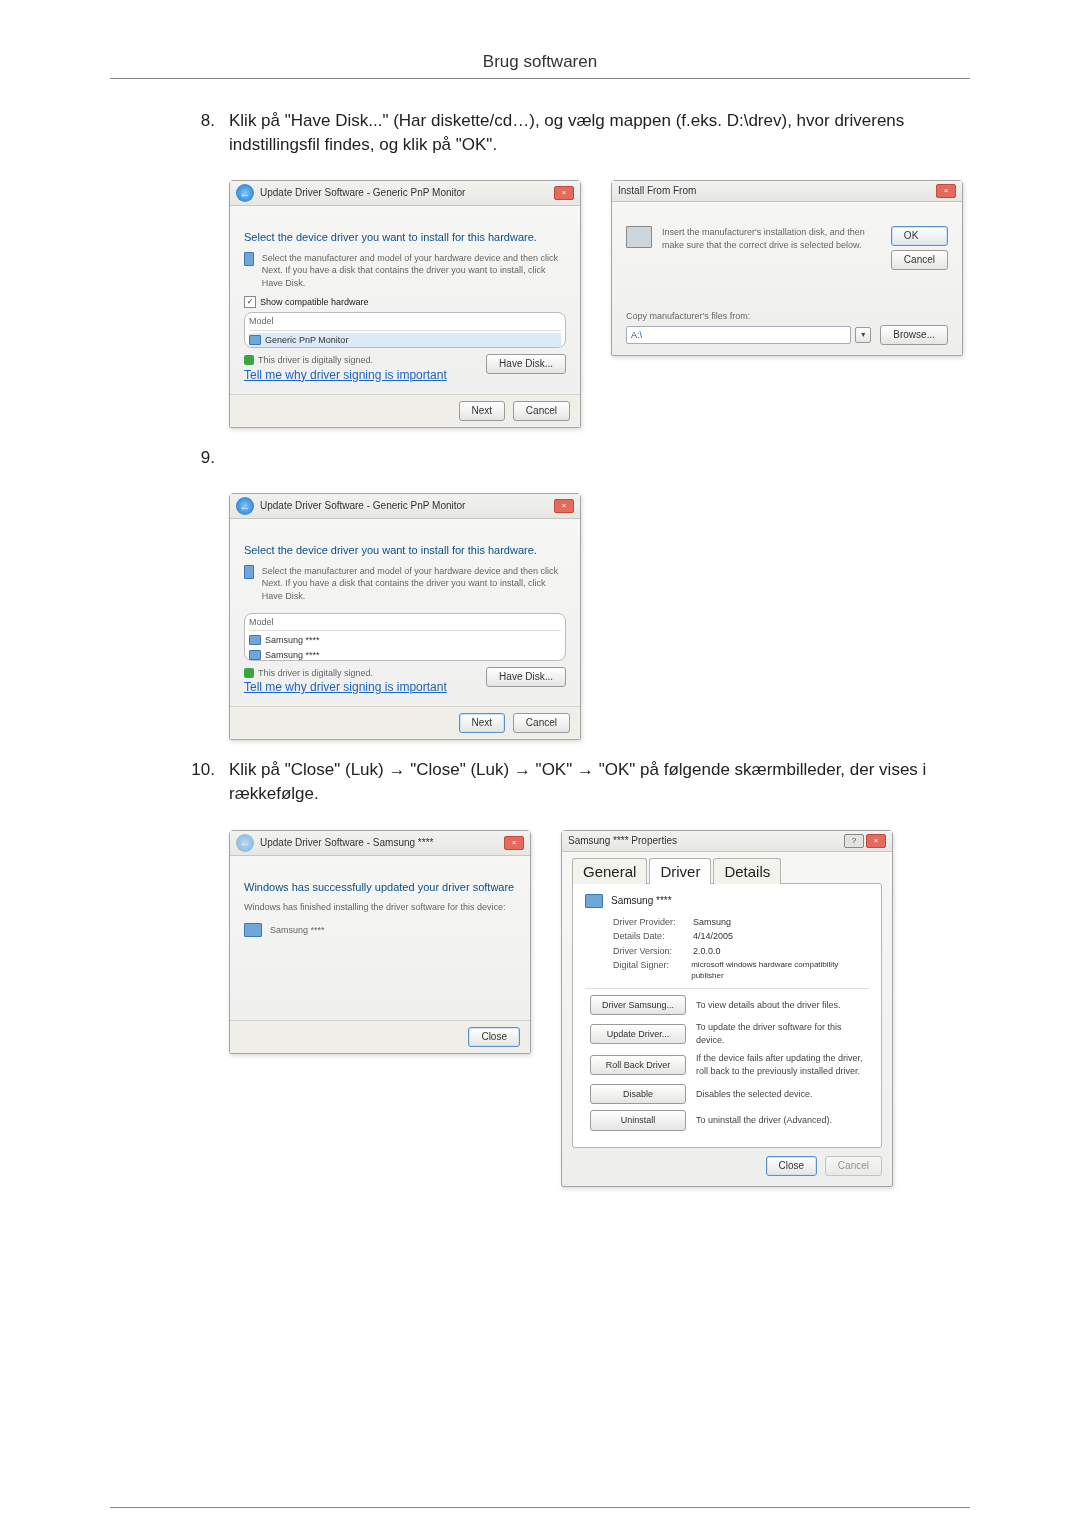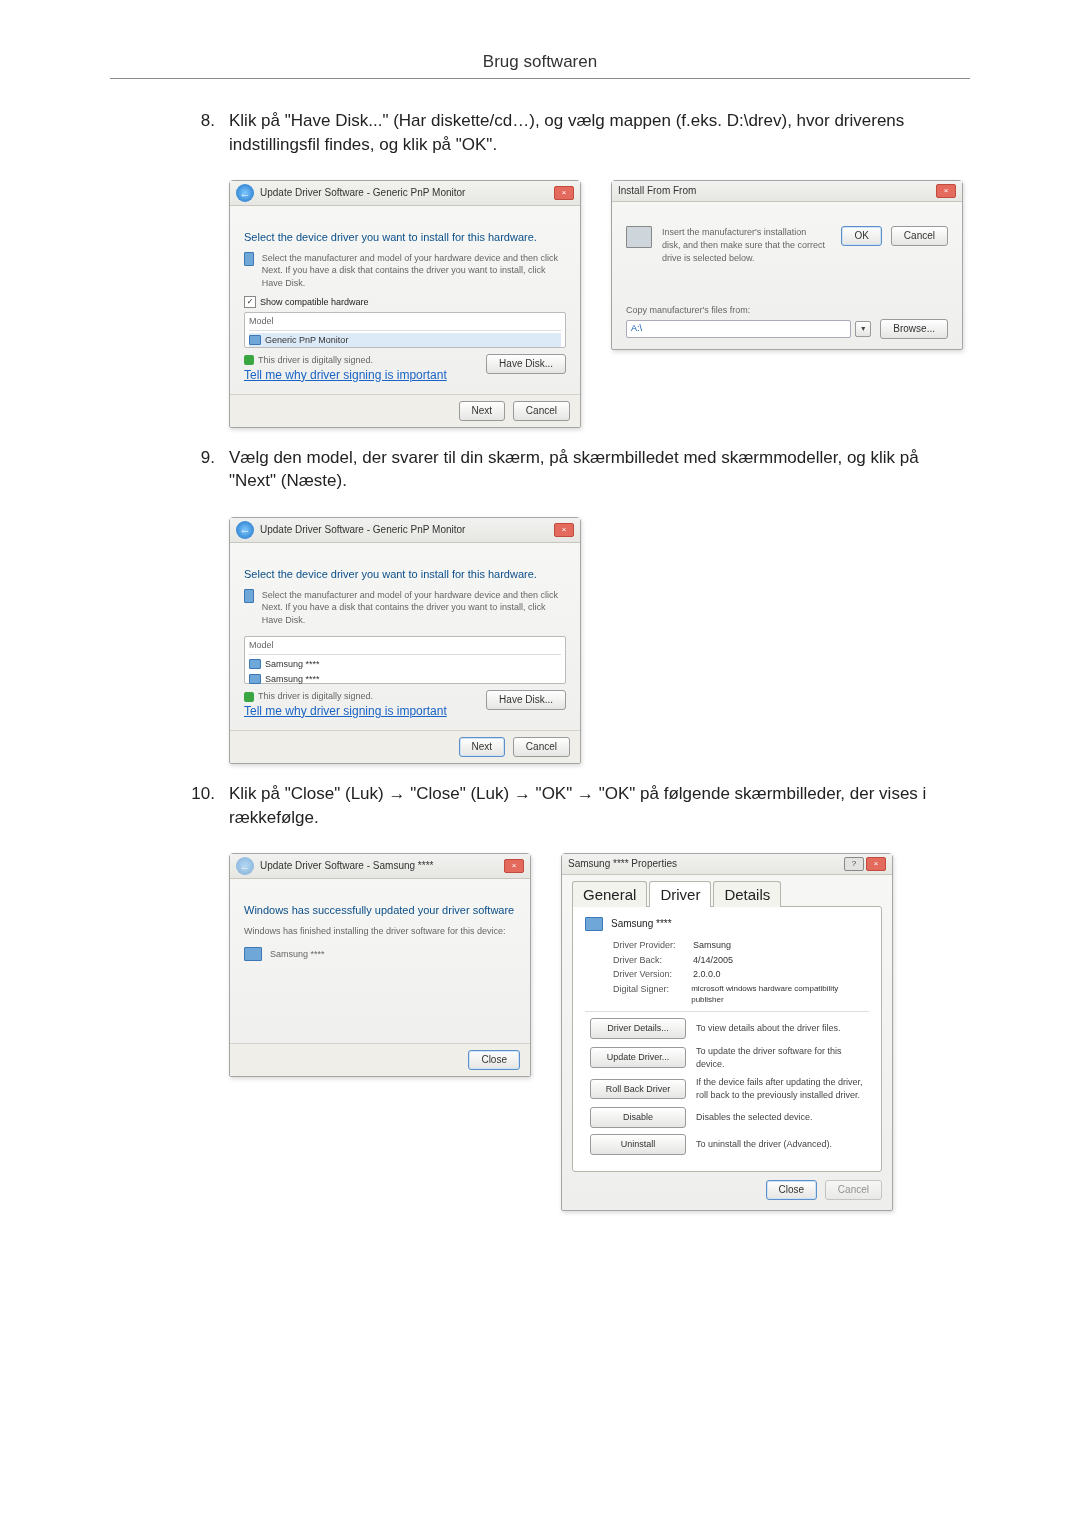--- a/index.html
+++ b/index.html
@@ -79,21 +79,21 @@
       width: 18px; height: 12px; border:1px solid #888; background:#e2e2e0; border-radius:2px; font-size:8px; text-align:center; line-height:11px; color:#444;
     }
     .wbtn.close { background:#e56a5e; color:#fff; border-color:#c14b3d;}
     .back-btn {
       width:18px; height:18px; border-radius:50%; background:radial-gradient(#7fc9ff,#1a6fc4); display:flex; align-items:center; justify-content:center; color:#fff; font-size:11px;
     }
     .dlg-body { padding: 24px 14px 10px; }
     .blue-head { color:#0b4f8a; font-size:11px; margin-bottom:6px; }
     .tiny { font-size:9px; color:#666; }
     .listbox {
-      border:1px solid #bbb; background:#fff; border-radius:2px; padding:2px 4px; margin:4px 0 6px;
+      border:1px solid #bbb; background:#fff; border-radius:8px; padding:2px 4px; margin:4px 0 6px;
     }
     .listbox .hdr { font-size:9px; color:#666; border-bottom:1px solid #ddd; padding-bottom:2px; margin-bottom:2px;}
     .row-item { display:flex; align-items:center; gap:4px; font-size:9px; color:#333; padding:1px 0;}
     .row-item.sel { background:#dce9f7; }
     .mon-ico { width:10px; height:8px; background:#6fa7d9; border:1px solid #3a77b4; border-radius:1px; display:inline-block;}
     .disk-ico { width:12px; height:9px; background:#cfd6db; border:1px solid #888; border-radius:1px; display:inline-block; }
     .link { color:#1a63c6; font-size:12px; text-decoration:underline; }
     .green-shield { width:10px; height:10px; background:#3aa642; border-radius:2px; display:inline-block; margin-right:4px;}
     .footer-btns { text-align:right; padding:6px 10px; border-top:1px solid #d2d2ca; background:#efeee9;}
     .btn {
@@ -187,21 +187,21 @@
       <div class="dlg-title">
         <span>Install From From</span>
         <div class="winbox">
             <span class="wbtn close">×</span>
           </div>
       </div>
       <div class="dlg-body">
         <div style="display:flex; gap:10px; align-items:flex-start;">
           <span class="disk-ico" style="width:24px;height:20px;"></span>
           <div class="tiny" style="flex:1;">Insert the manufacturer's installation disk, and then make sure that the correct drive is selected below.</div>
-          <div style="display:flex; flex-direction:row; gap:4px;">
+          <div style="display:flex; flex-direction:column; gap:4px;">
             <span class="btn primary">OK</span>
             <span class="btn">Cancel</span>
           </div>
         </div>
         <div style="margin-top:40px;">
           <div class="tiny">Copy manufacturer's files from:</div>
           <div style="display:flex; gap:4px; align-items:center; margin-top:2px;">
             <div class="input-like" style="flex:1;">
                 <span style="color:#1257b3;">A:\</span>
               </div>
@@ -209,21 +209,20 @@
             <span class="btn">Browse...</span>
           </div>
         </div>
       </div>
     </div>
   </div>
 
   <ol class="steps">
     <li>
       <div class="step-num">9.</div>
-      <div class="step-text">Vælg den model, der svarer til din skærm, på skærmbilledet med skærmmodeller, og klik på "Next" (Næste).</div>
     </li>
   </ol>
   <div class="images-row">
     <div class="dlg" style="width:350px;">
       <div class="dlg-title">
         <div class="tbox">
           <span class="back-btn">←</span>
           <span>Update Driver Software - Generic PnP Monitor</span>
         </div>
         <div class="winbox">
@@ -314,35 +313,35 @@
           <div style="display:flex; align-items:center; gap:8px; margin-bottom:8px;">
             <span class="mon-big"></span>
             <span style="font-size:10px;">Samsung ****</span>
           </div>
           <div style="padding-left:28px;">
             <div class="kv">
                 <span class="k">Driver Provider:</span>
                 <span class="v">Samsung</span>
               </div>
             <div class="kv">
-                <span class="k">Driver Back:</span>
+                <span class="k">Details Date:</span>
                 <span class="v">4/14/2005</span>
               </div>
             <div class="kv">
                 <span class="k">Driver Version:</span>
                 <span class="v">2.0.0.0</span>
               </div>
             <div class="kv">
                 <span class="k">Digital Signer:</span>
                 <span class="v" style="font-size:8px;">microsoft windows hardware compatibility publisher</span>
               </div>
           </div>
           <div class="sep"></div>
           <div class="act-row">
-              <span class="btn">Driver Details...</span>
+              <span class="btn">Driver Samsung...</span>
               <span class="act-desc">To view details about the driver files.</span>
             </div>
           <div class="act-row">
               <span class="btn">Update Driver...</span>
               <span class="act-desc">To update the driver software for this device.</span>
             </div>
           <div class="act-row">
               <span class="btn">Roll Back Driver</span>
               <span class="act-desc">If the device fails after updating the driver, roll back to the previously installed driver.</span>
             </div>

